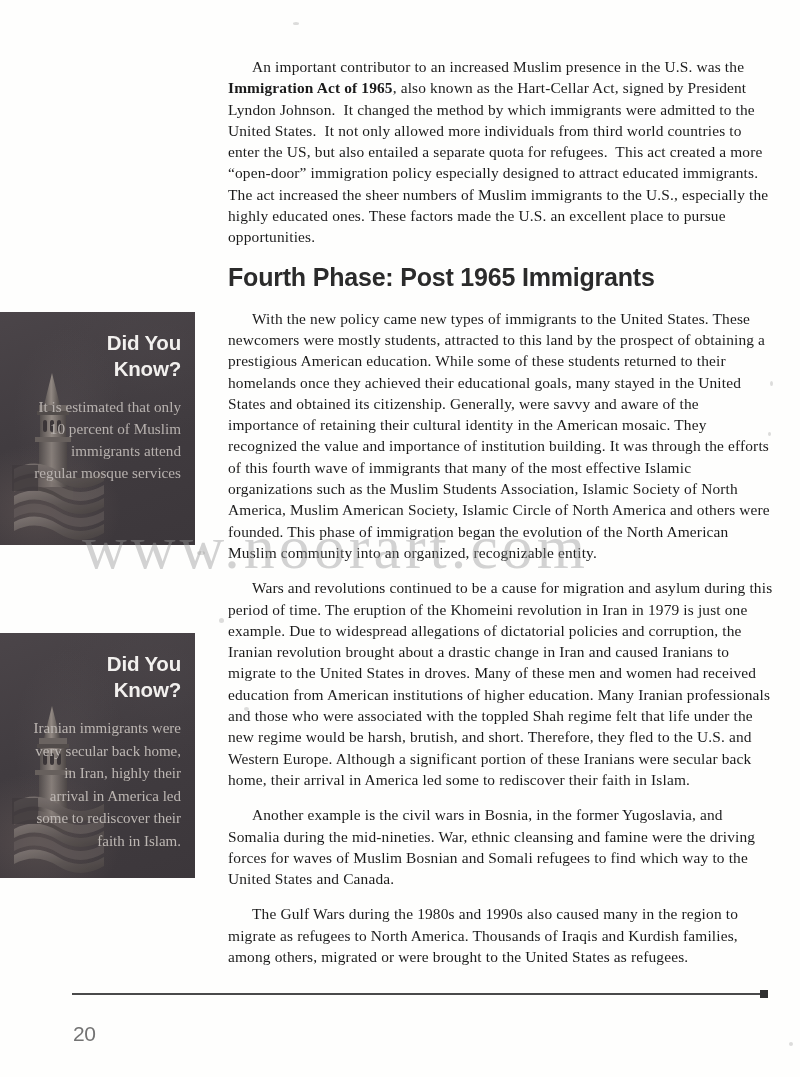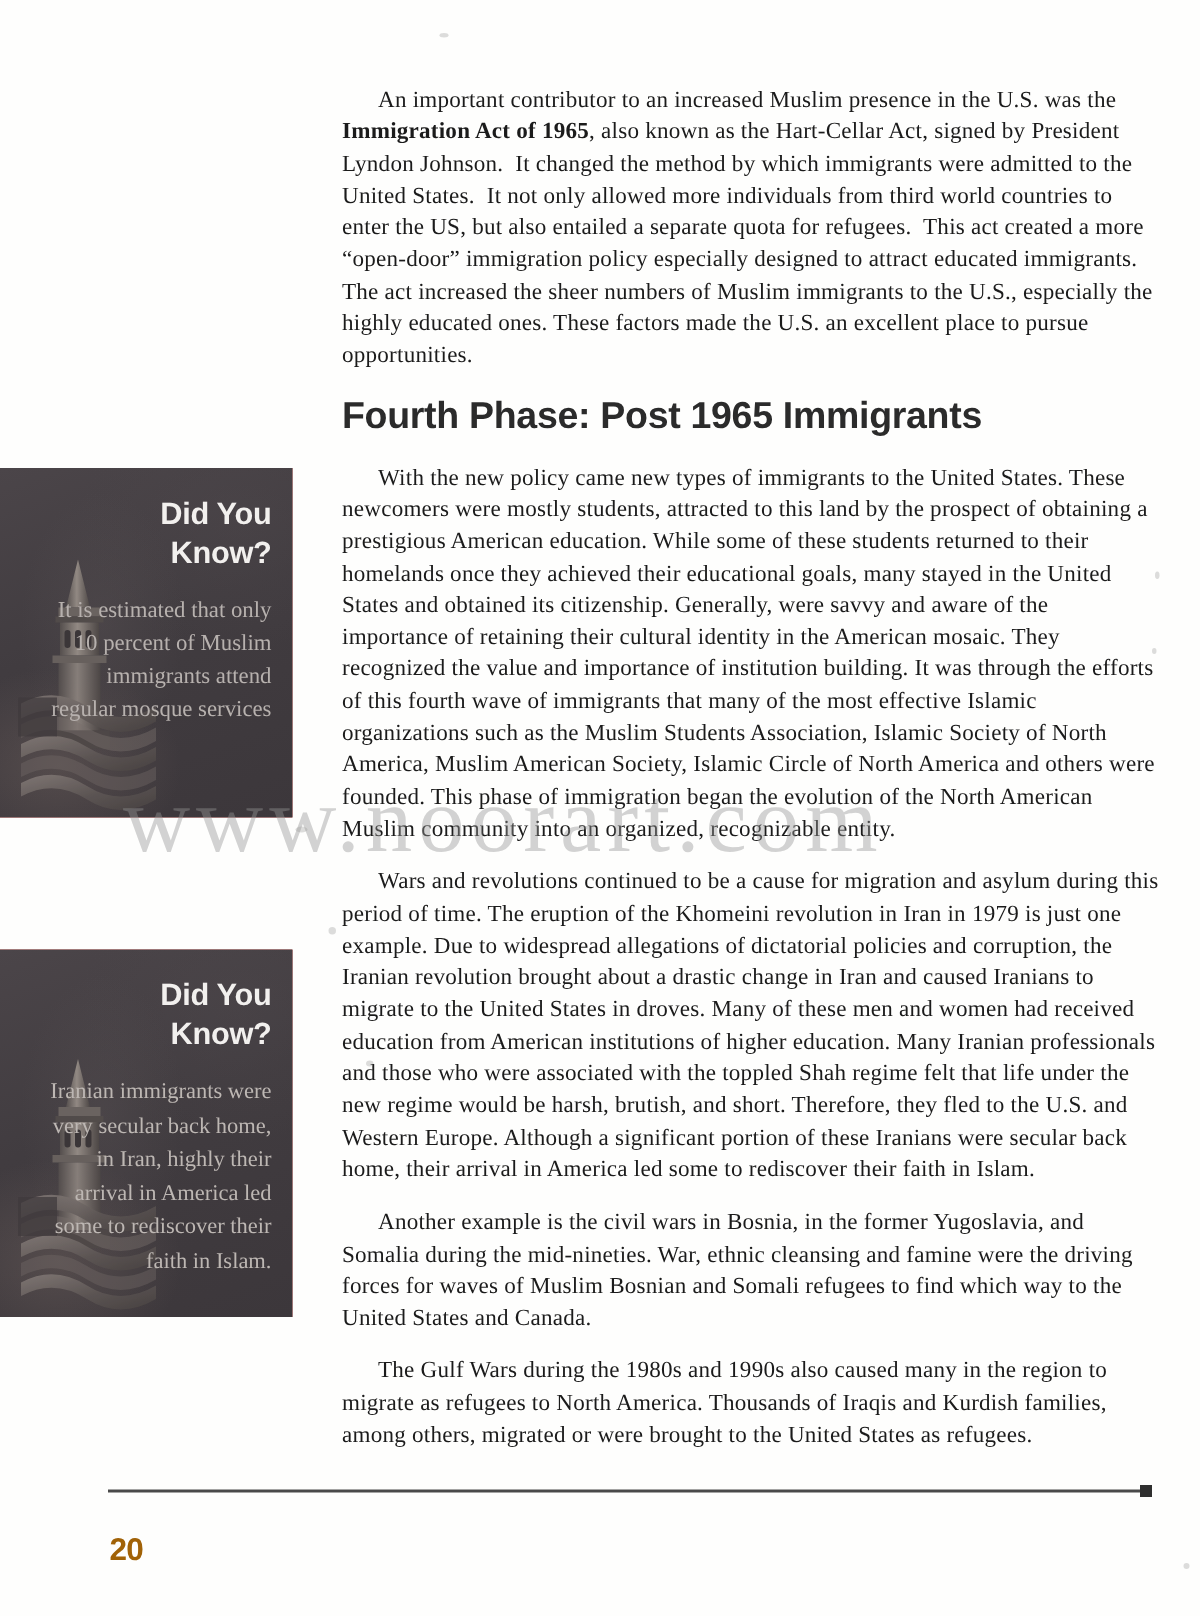--- a/index.html
+++ b/index.html
@@ -50,21 +50,21 @@
     color: #2b2b2b;
     letter-spacing: -0.2px;
     line-height: 30px;
   }
 
   
   .dyk-box {
     position: absolute;
     left: 0;
     width: 195px;
-    background: #7f1d1d;
+    background: #000000;
     overflow: hidden;
     box-sizing: border-box;
     padding: 18px 14px 14px 14px;
   }
   .dyk-box.box-1 { top: 312px; height: 233px; }
   .dyk-box.box-2 { top: 633px; height: 245px; }
 
   
   .dyk-box::before {
     content: "";
@@ -146,22 +146,22 @@
     width: 8px;
     height: 8px;
     background: #2f2f2f;
   }
   .page-number {
     position: absolute;
     left: 73px;
     top: 1022px;
     font-family: "Liberation Sans", sans-serif;
     font-size: 21px;
-    font-weight: bold;
-    color: #a16207;
+    font-weight: normal;
+    color: #737373;
     letter-spacing: -0.5px;
   }
 
   
   .speck {
     position: absolute;
     background: rgba(120,120,120,0.25);
     border-radius: 50%;
     pointer-events: none;
   }

